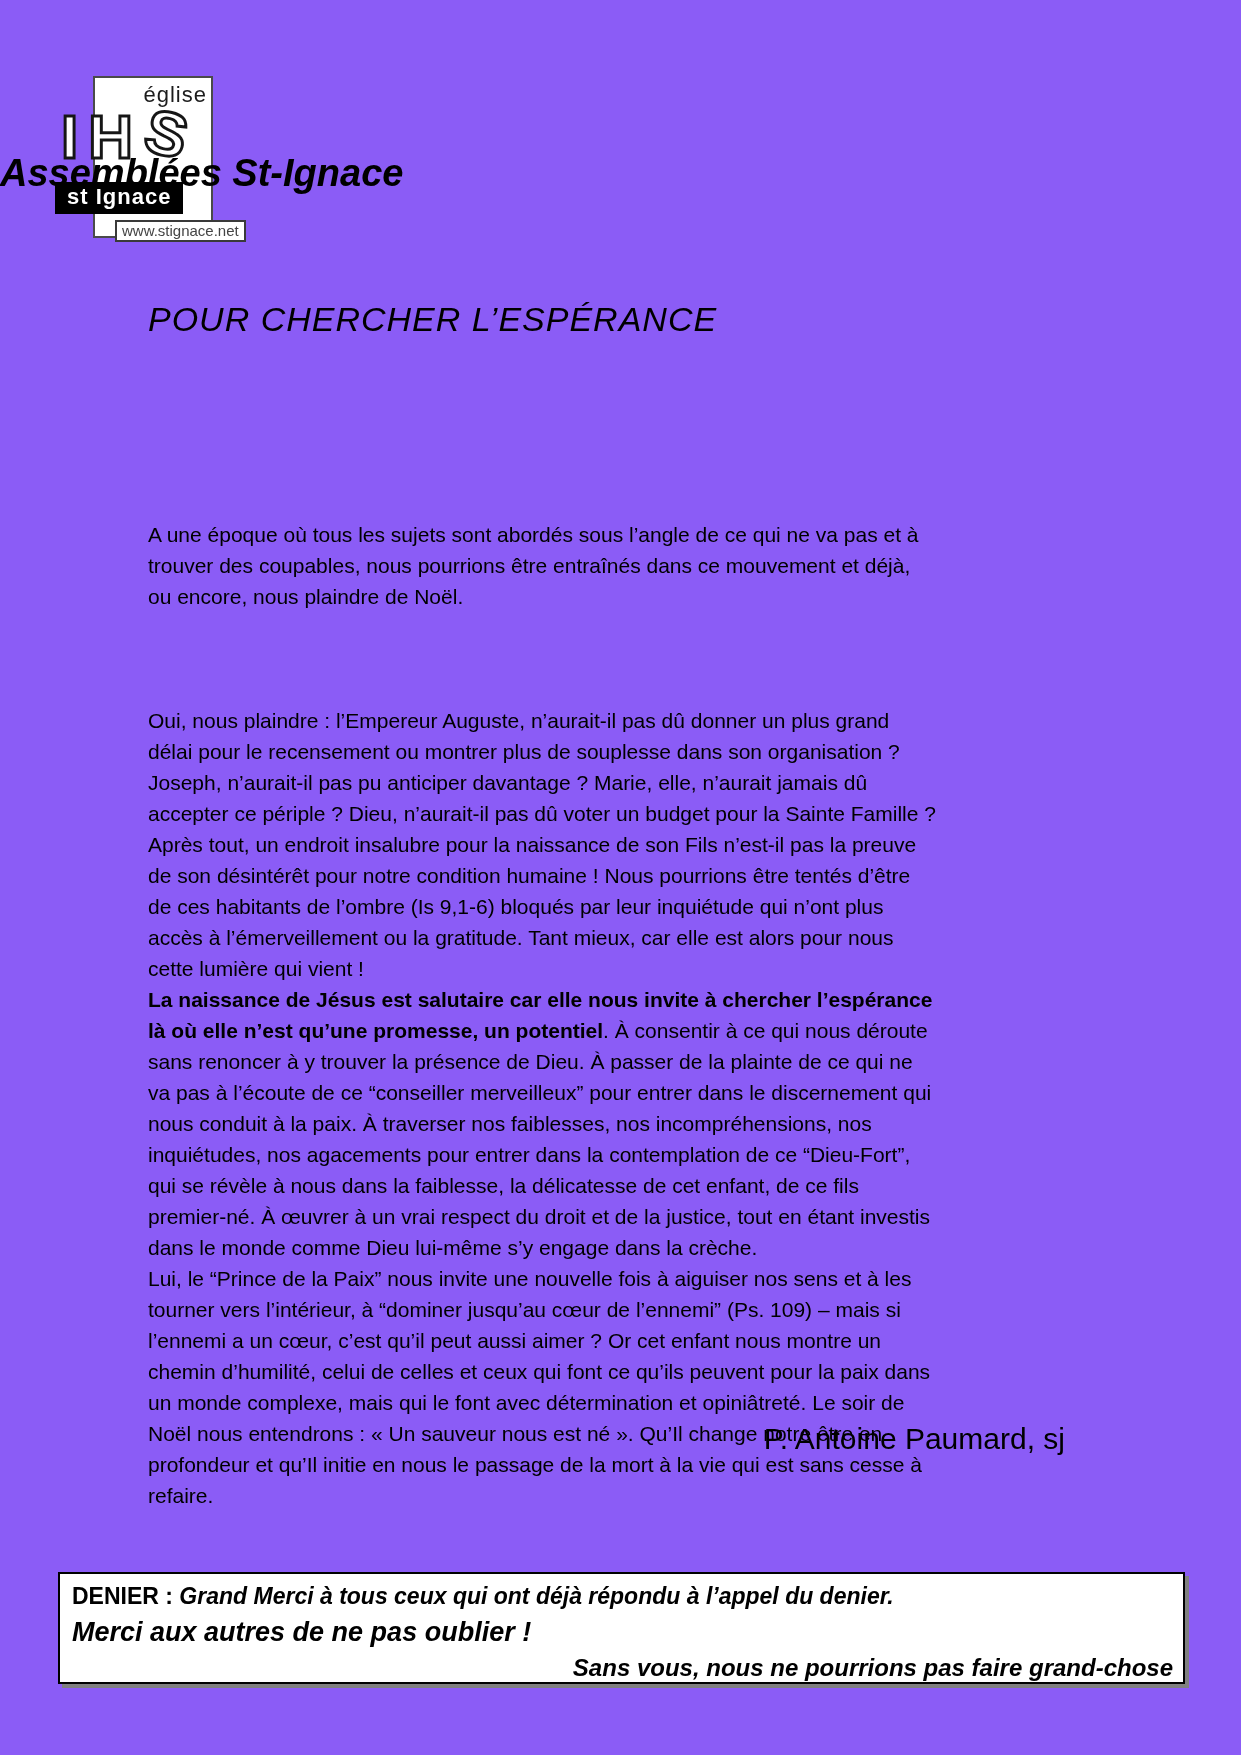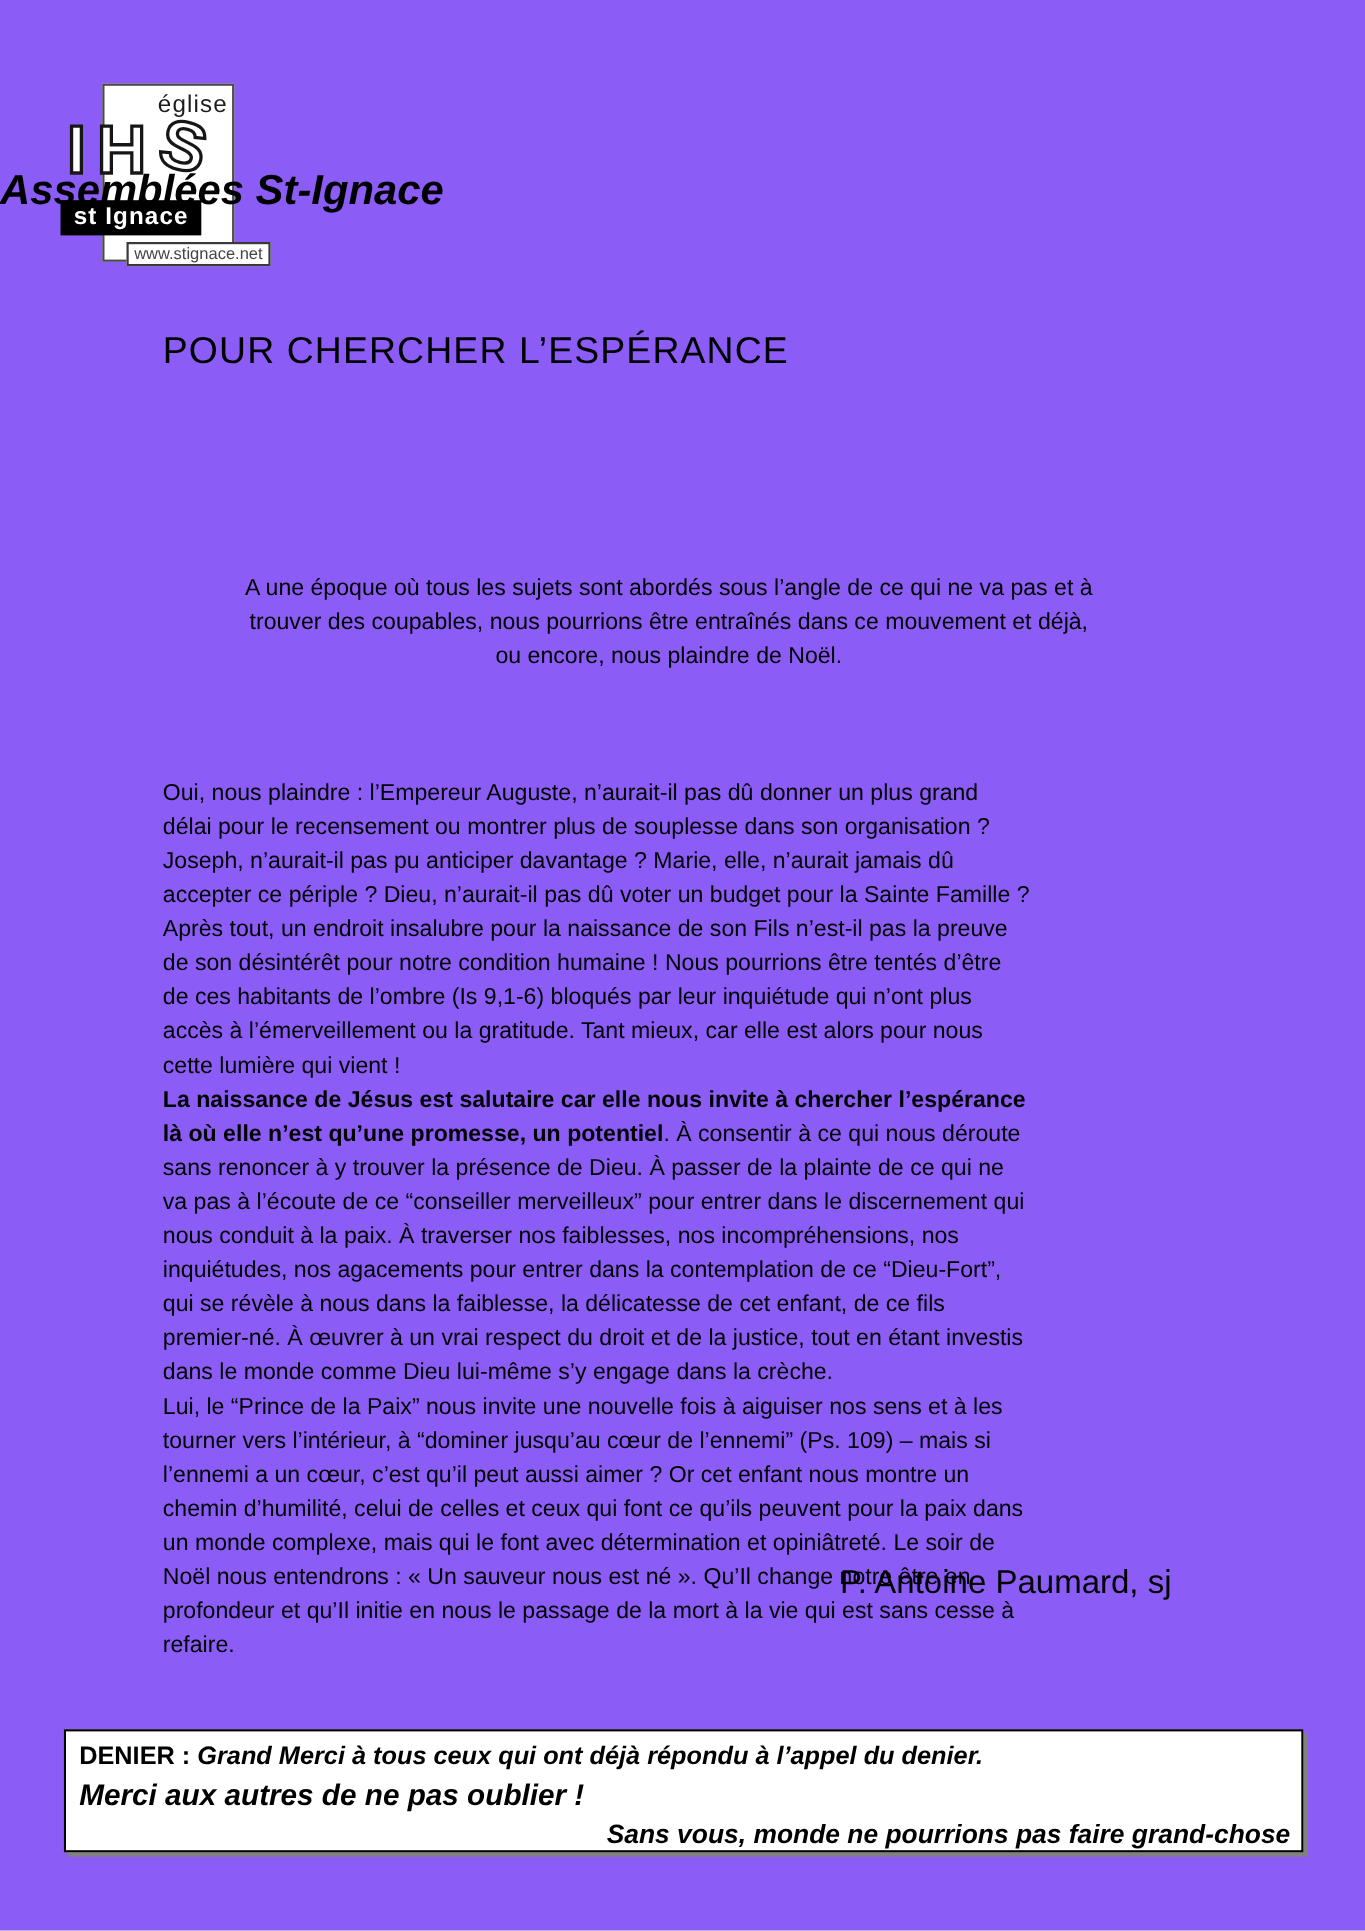--- a/index.html
+++ b/index.html
@@ -36,30 +36,30 @@
   .doc-title{
     position:absolute;top:152px;left:0;width:1130px;
     text-align:left;
     font-size:38px;font-weight:bold;font-style:italic;
     letter-spacing:0;
   }
 
   
   .article-heading{
     position:absolute;top:300px;left:148px;
-    font-size:34px;letter-spacing:1px;
+    font-size:34px;font-style:italic;letter-spacing:1px;
     white-space:pre;
   }
   .article-body{
     position:absolute;top:457px;left:148px;width:920px;
     font-size:21px;line-height:31px;
     white-space:pre;
   }
   .article-body p{margin:0;}
-  .article-body p.first{margin-bottom:31px;text-align:center;}
+  .article-body p.first{margin-bottom:31px;}
   .article-body strong{font-weight:bold;}
   .signature{
     position:absolute;top:1423px;left:148px;width:917px;
     text-align:right;font-size:30px;line-height:31px;white-space:pre;
   }
 
   
   .denier-box{
     position:absolute;top:1572px;left:58px;width:1127px;height:112px;
     border:2px solid #000;background:#fff;
@@ -125,16 +125,16 @@
 Noël nous entendrons : « Un sauveur nous est né ». Qu’Il change notre être en
 profondeur et qu’Il initie en nous le passage de la mort à la vie qui est sans cesse à
 refaire.</span></p>
   </div>
 
   <div class="signature">P. Antoine Paumard, sj</div>
 
   <div class="denier-box">
     <p class="denier-l1"><strong class="denier-label">DENIER</strong><span class="denier-sep"> : </span><span>Grand Merci à tous ceux qui ont déjà répondu à l’appel du denier.</span></p>
     <p class="denier-l2">Merci aux autres de ne pas oublier !</p>
-    <p class="denier-l3">Sans vous, monde ne pourrions pas faire grand-chose</p>
+    <p class="denier-l3">Sans vous, nous ne pourrions pas faire grand-chose</p>
   </div>
 
 </div>
 
 </body></html>

